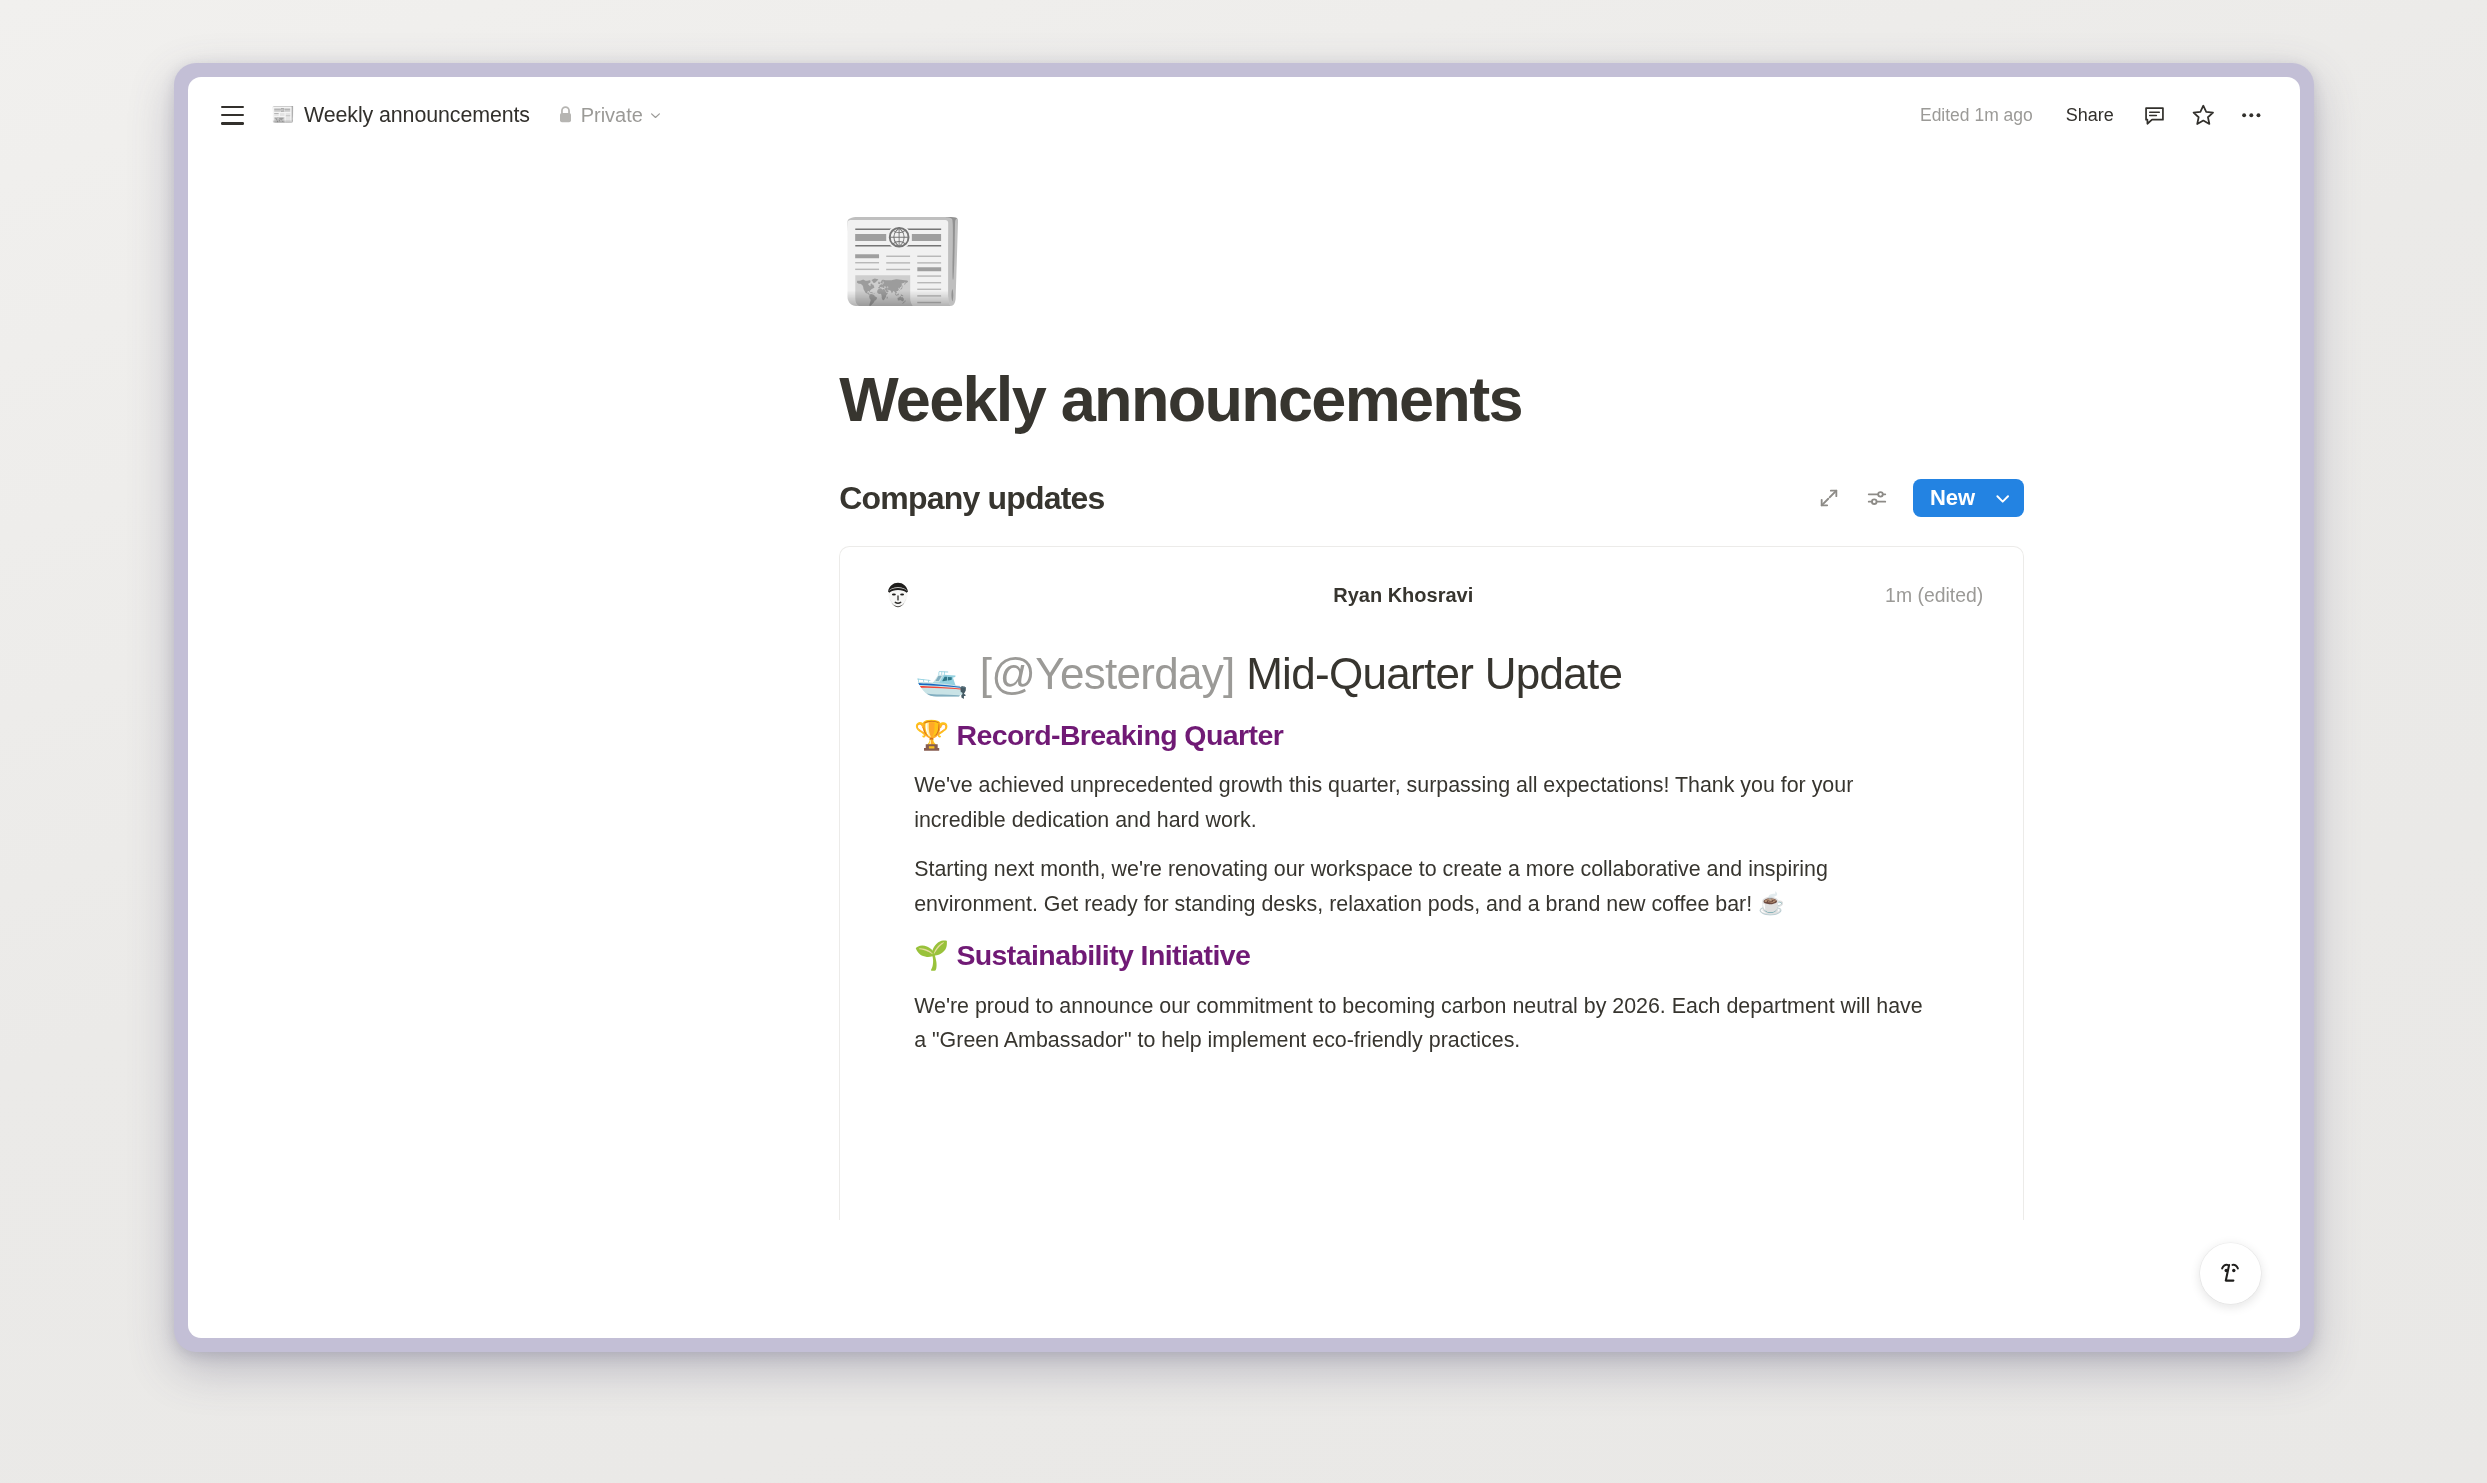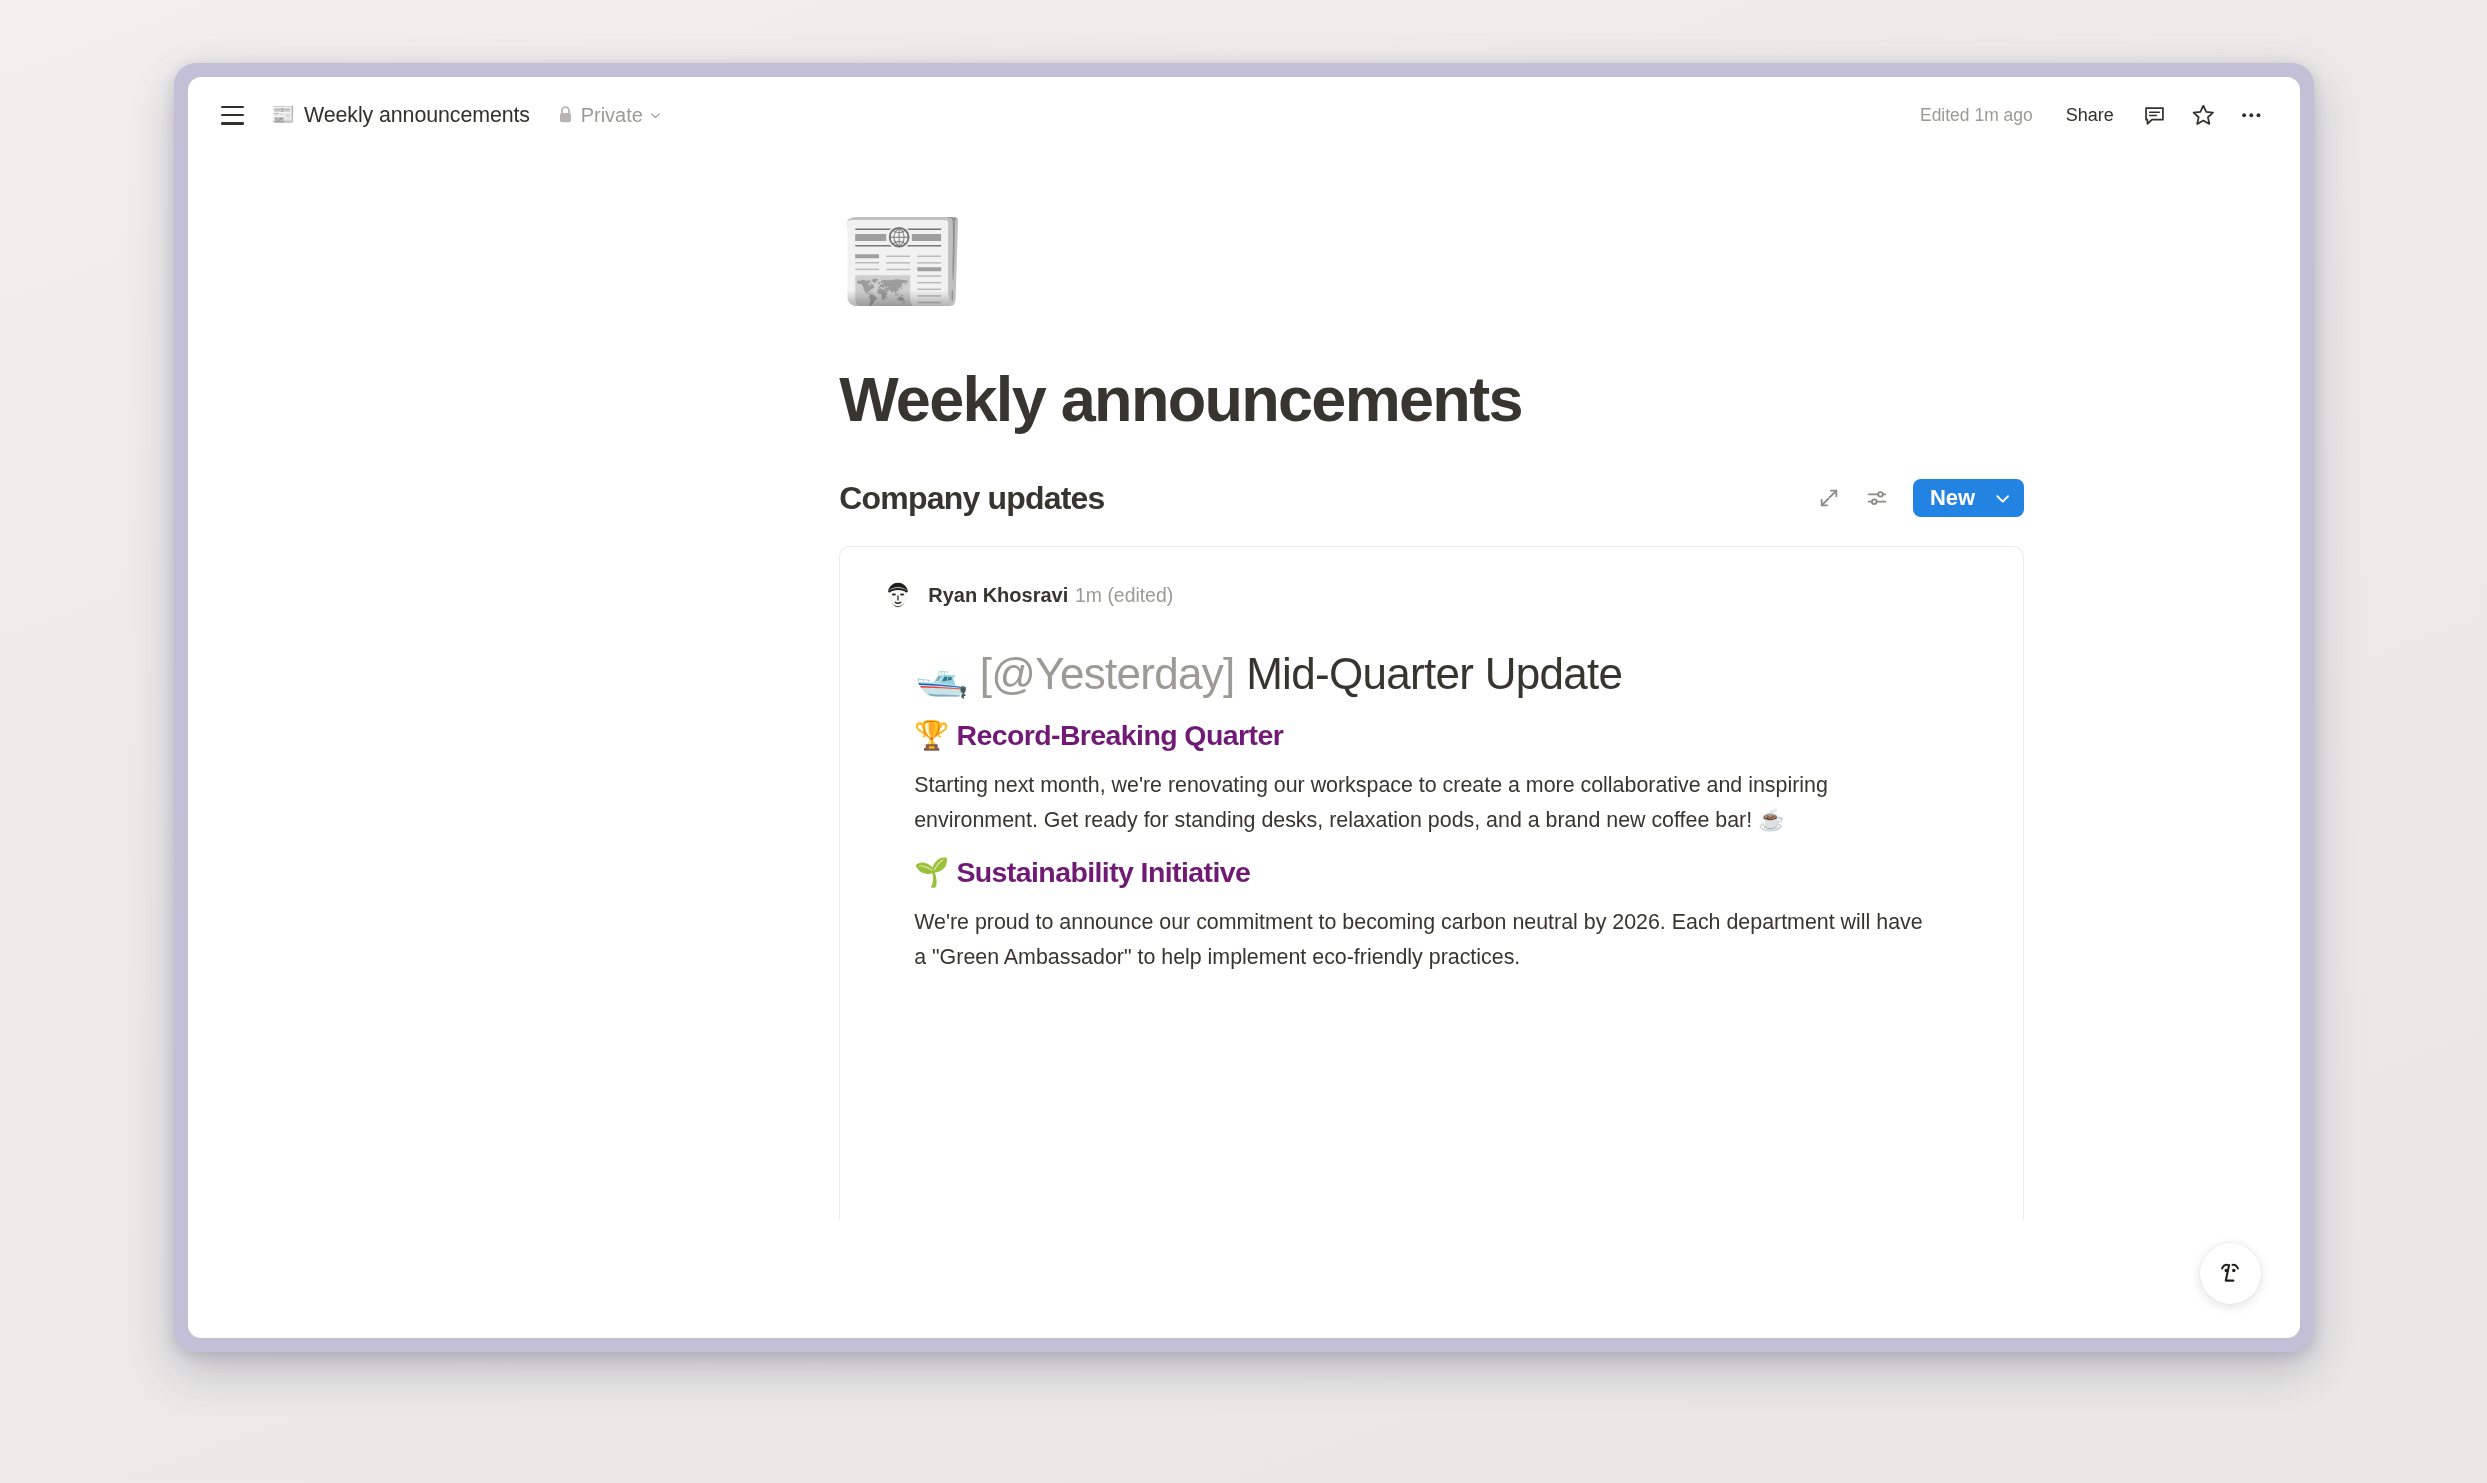--- a/index.html
+++ b/index.html
@@ -254,20 +254,21 @@
     background: #ffffff;
     box-sizing: border-box;
     padding: 30px 40px 0 40px;
     min-height: 674px;
   }
 
   #post-meta {
     display: flex;
     align-items: center;
     gap: 12px;
+    justify-content: space-between;
   }
   #avatar {
     width: 36px;
     height: 36px;
     border-radius: 50%;
     overflow: hidden;
     background: #ffffff;
     flex: 0 0 auto;
     display: block;
   }
@@ -463,20 +464,21 @@
 
               <div class="post-h1">
                 <i class="emo">🛥️</i>
                 <span class="mention">[@Yesterday]</span><span> Mid-Quarter Update</span>
               </div>
 
               <div class="post-h2">
                 <i class="emo">🏆</i>
                 <span>Record-Breaking Quarter</span>
               </div>
+              <div class="post-p">We've achieved unprecedented growth this quarter, surpassing all expectations! Thank you for your incredible dedication and hard work.</div>
 
               <div class="post-p">Starting next month, we're renovating our workspace to create a more collaborative and inspiring environment. Get ready for standing desks, relaxation pods, and a brand new coffee bar! ☕</div>
 
               <div class="post-h2">
                 <i class="emo">🌱</i>
                 <span>Sustainability Initiative</span>
               </div>
               <div class="post-p">We're proud to announce our commitment to becoming carbon neutral by 2026. Each department will have a "Green Ambassador" to help implement eco-friendly practices.</div>
 
             </div>

